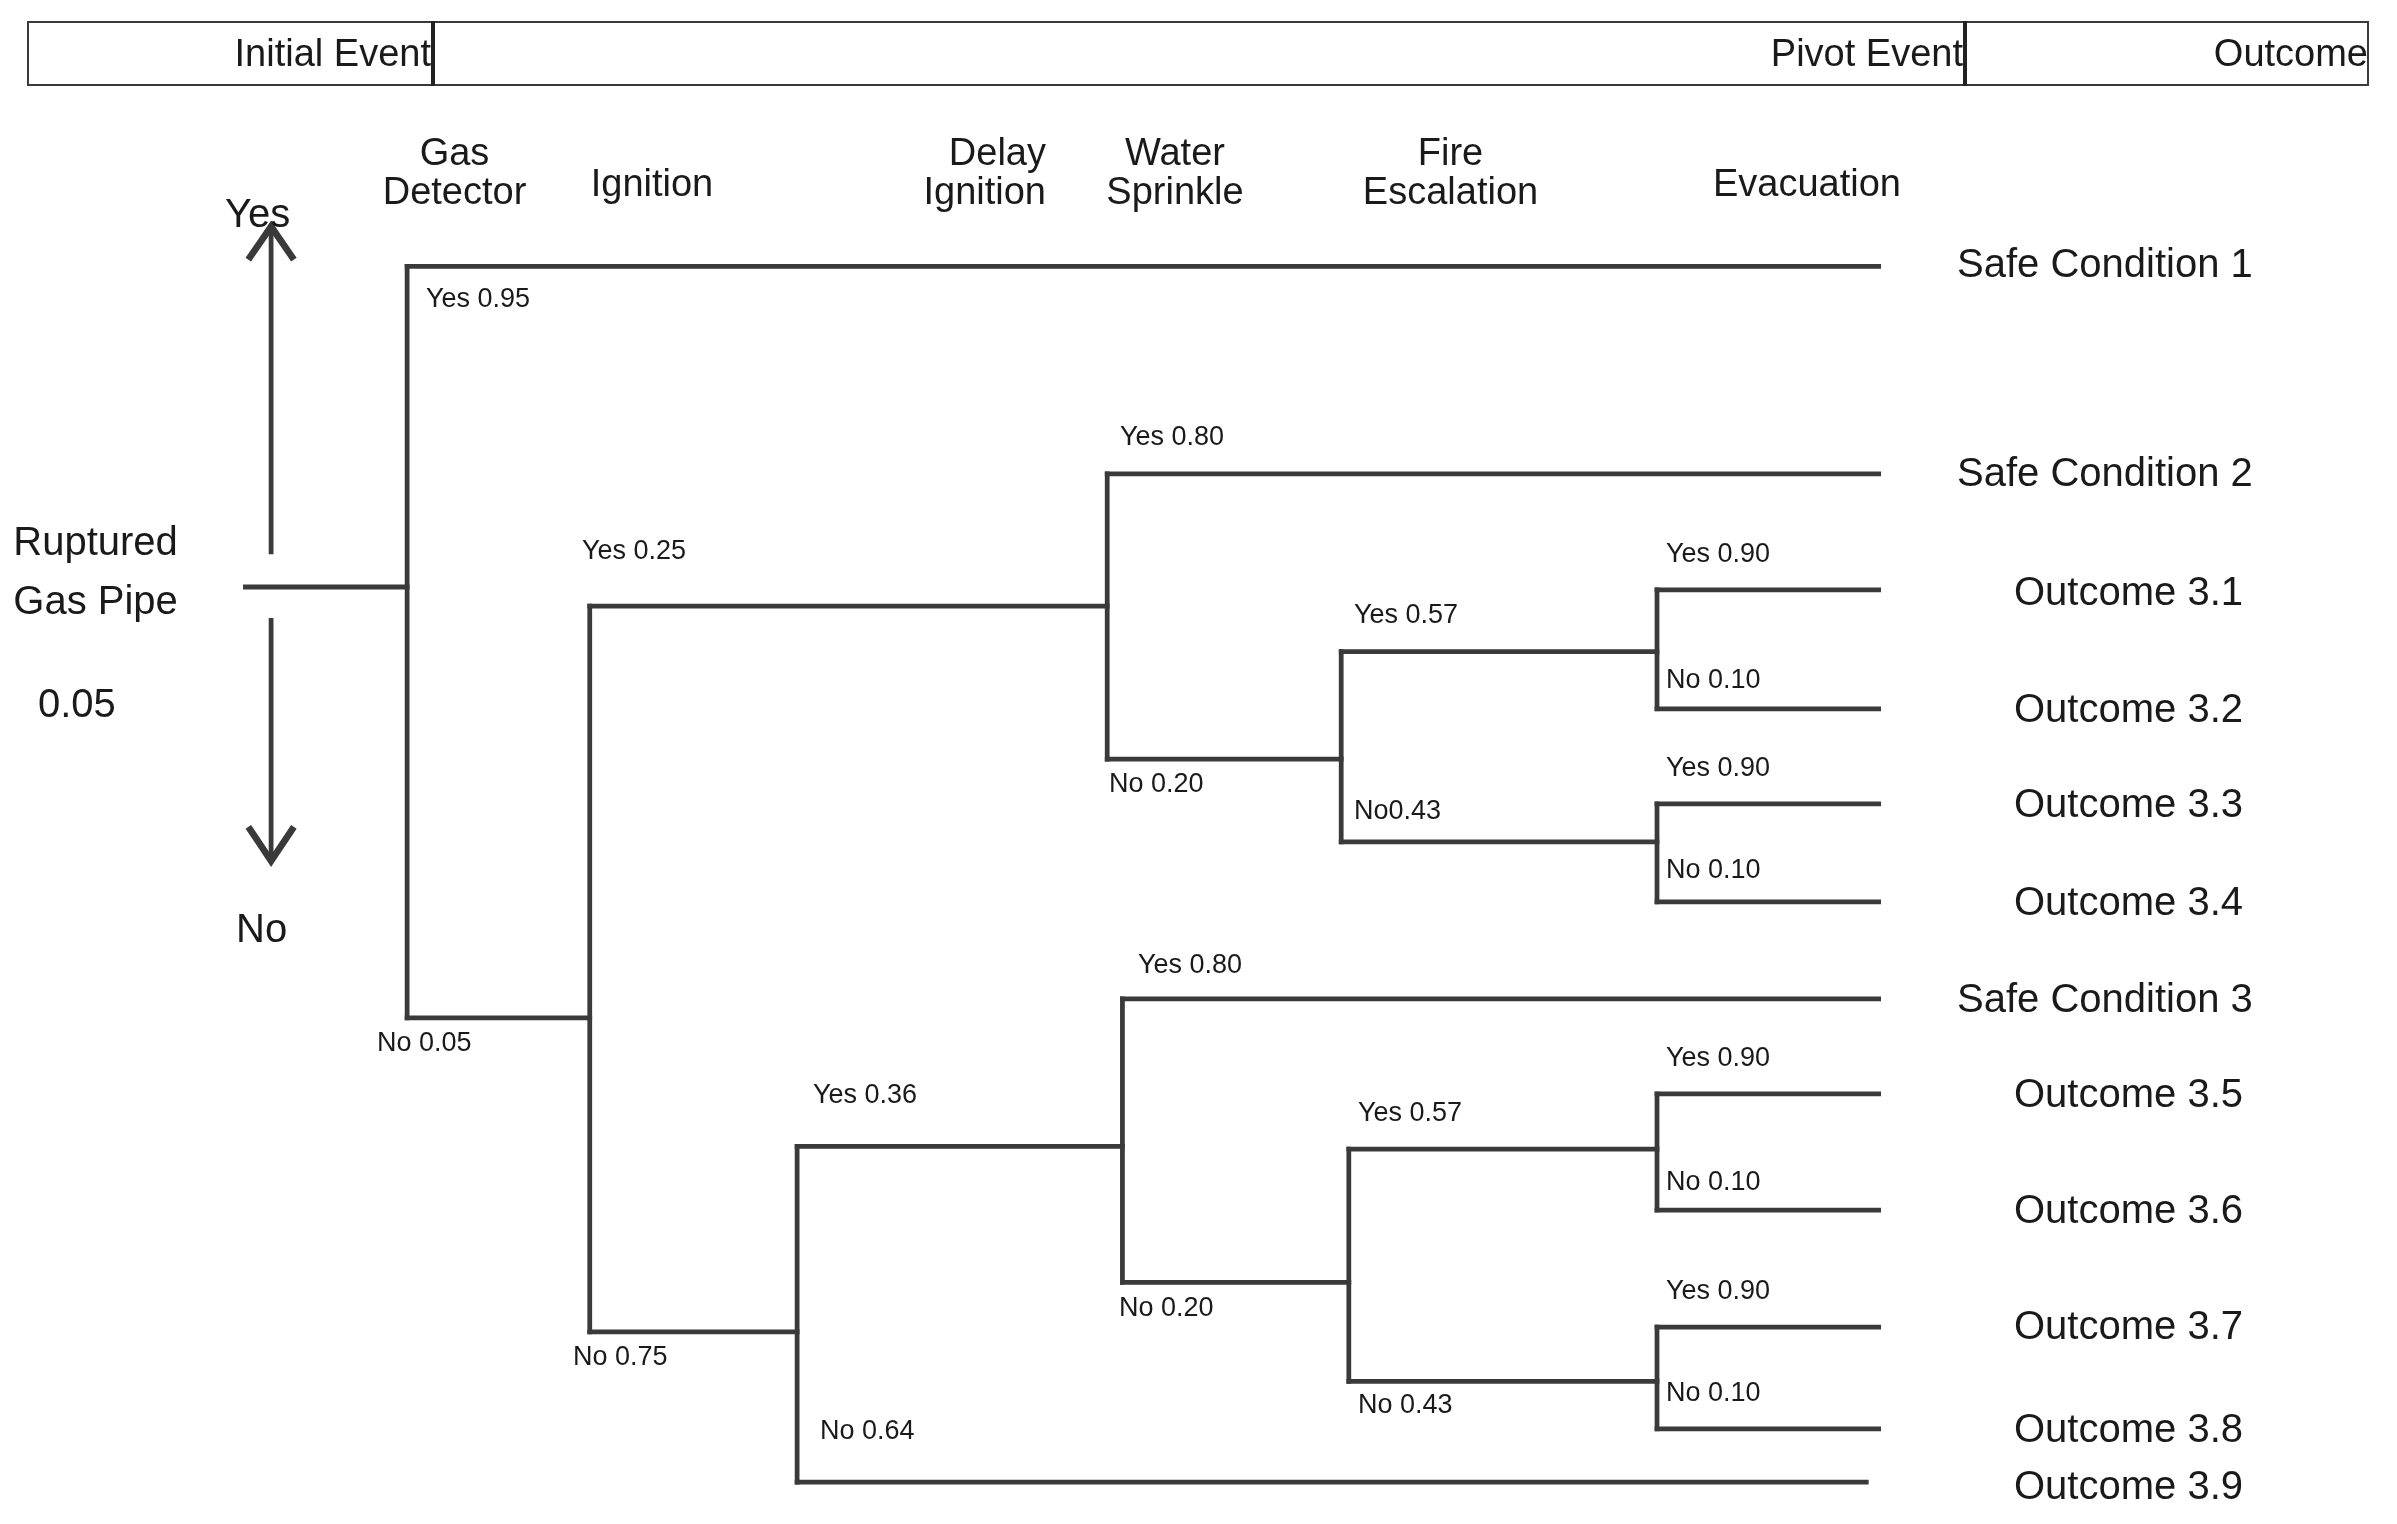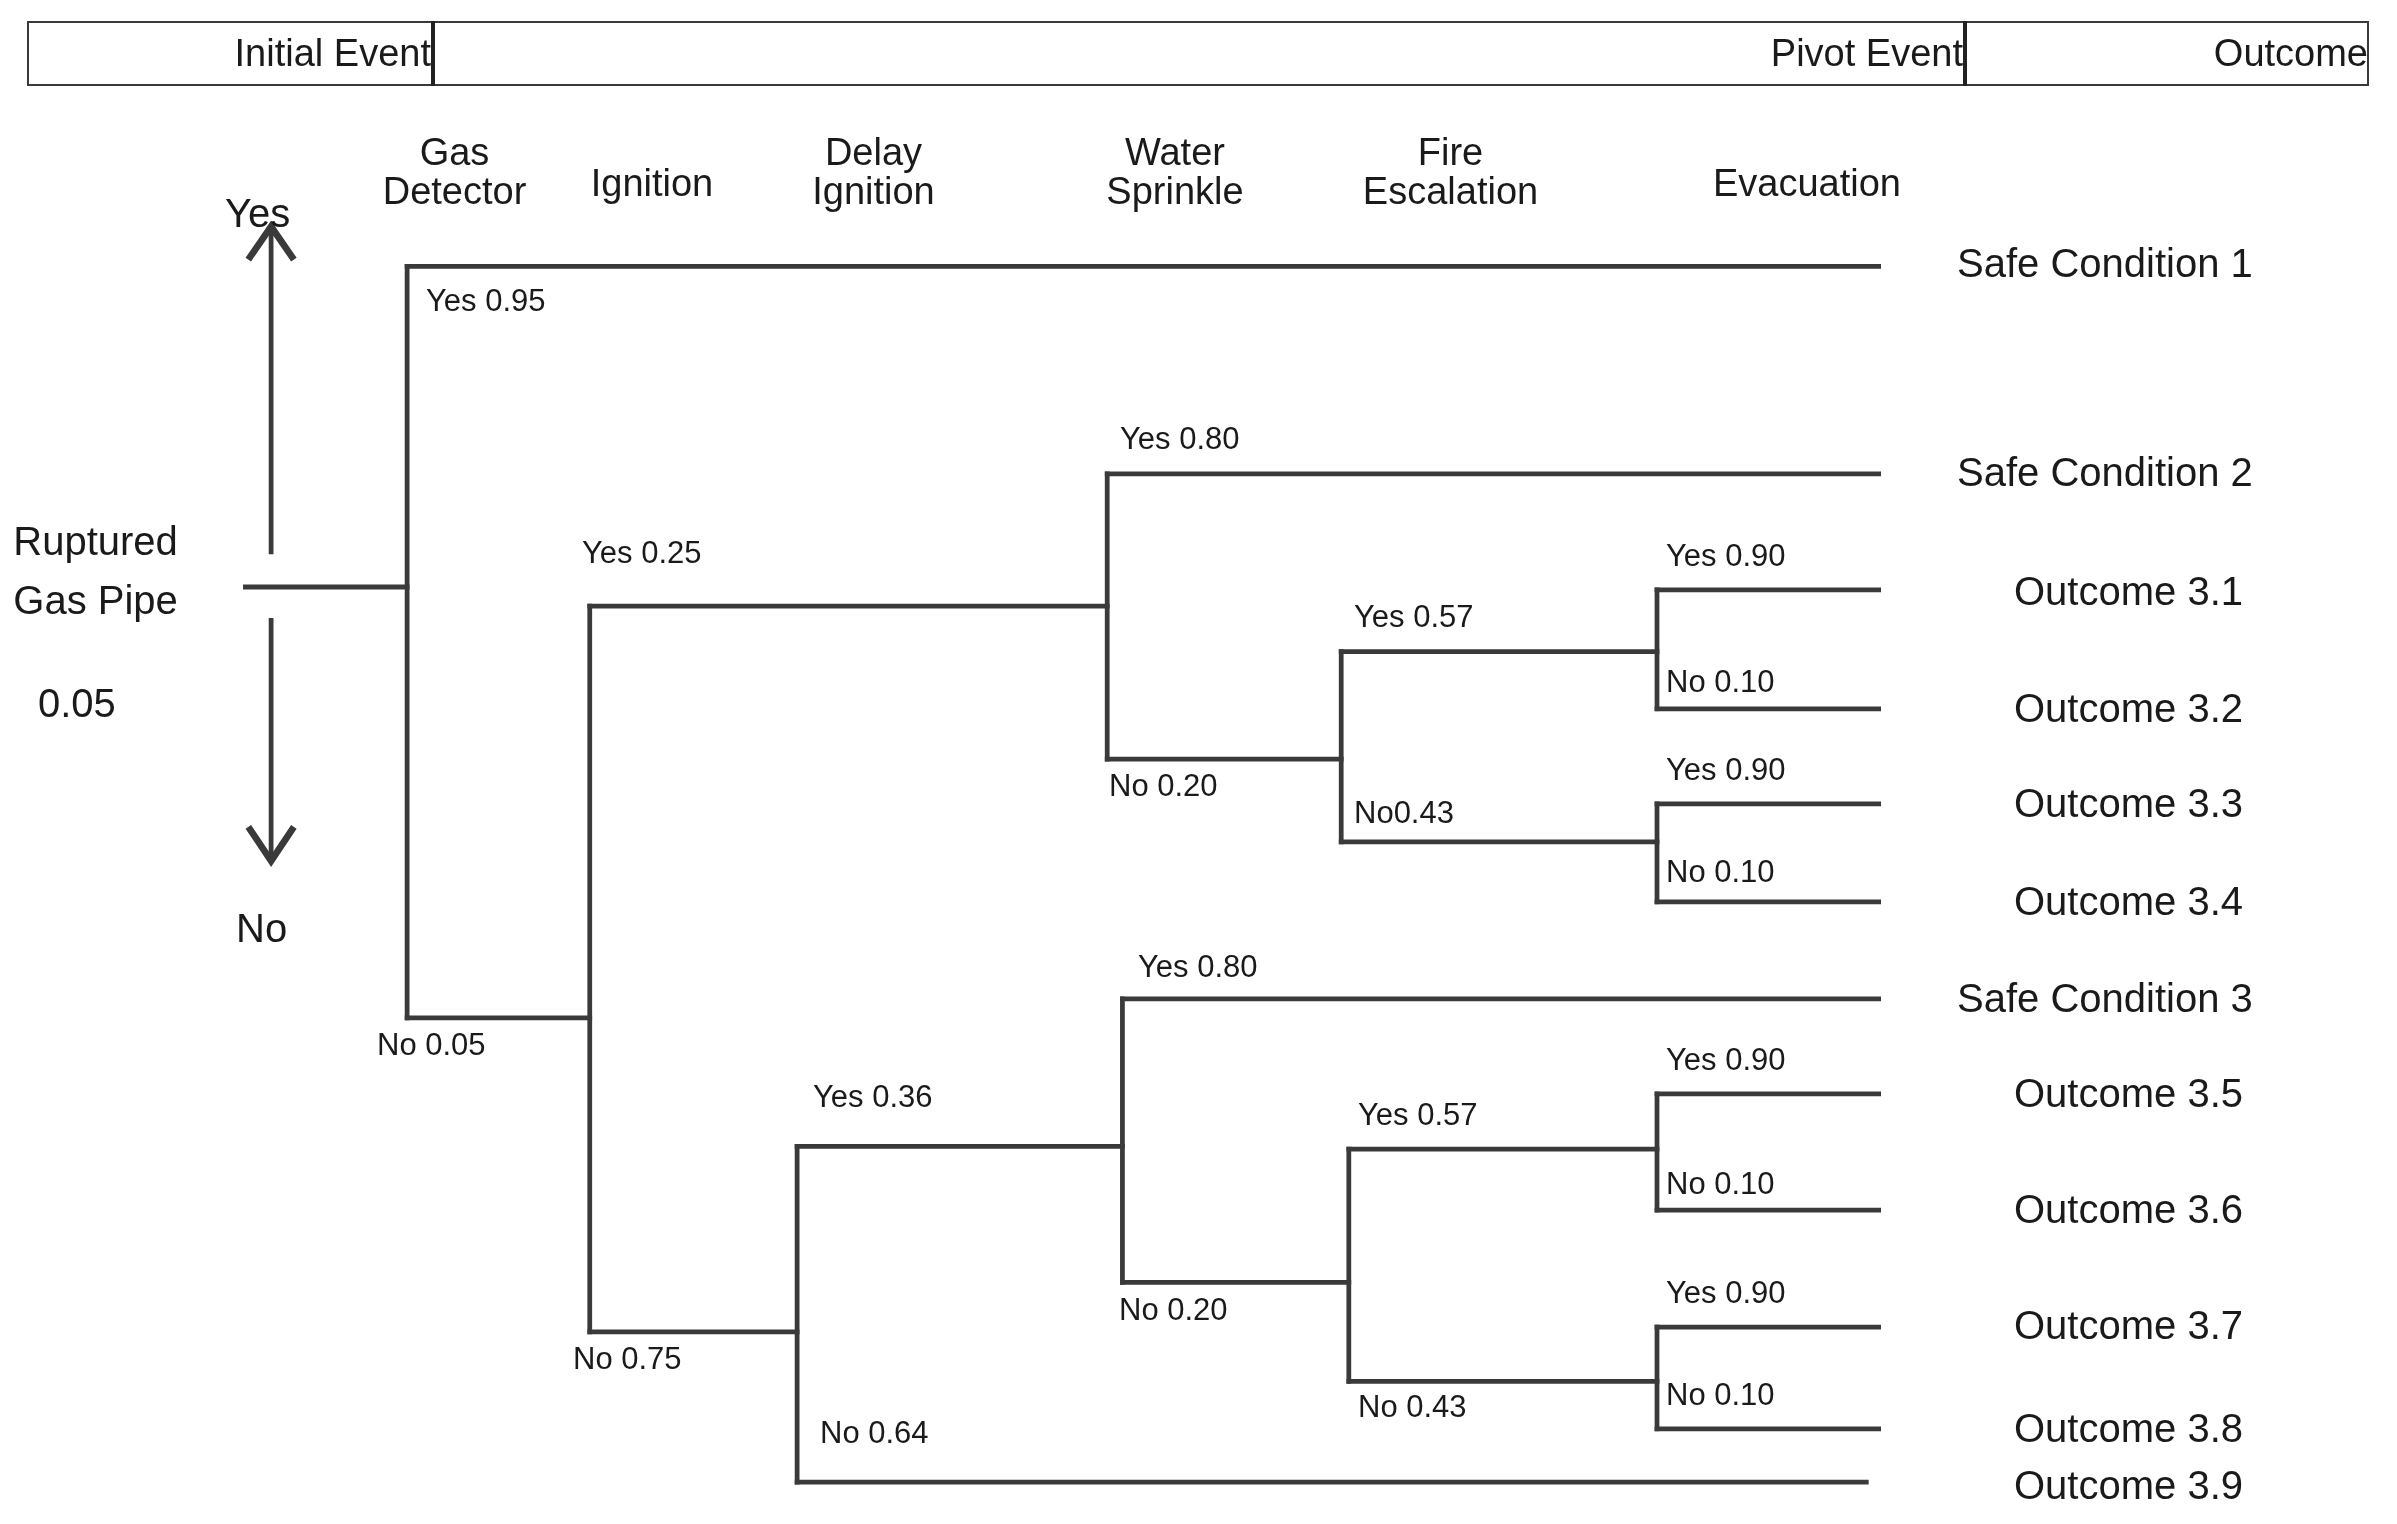--- a/index.html
+++ b/index.html
@@ -54,21 +54,21 @@
     font-size: 38px;
   }
   
   .colhdr {
     position: absolute;
     font-size: 38px;
     text-align: center;
     line-height: 1.02;
   }
   
-  .plabel { font-size: 31px; }
+  .plabel { font-size: 27px; }
   
   .outcome { font-size: 40px; }
   
   .initial { font-size: 40px; line-height: 1.12; }
   .yesno { font-size: 40px; }
 </style>
 </head>
 <body>
 
 <div id="page">
@@ -83,21 +83,21 @@
 
   <div class="colhdr" style="left:350px; top:133px; width:209px;">
     <div>Gas</div>
     <div>Detector</div>
   </div>
 
   <div class="colhdr" style="left:533px; top:164px; width:238px;">
     <div>Ignition</div>
   </div>
 
-  <div class="colhdr" style="left:731px; top:133px; width:285px;">
+  <div class="colhdr" style="left:761px; top:133px; width:285px;text-align:right;">
     <div>Delay</div>
     <div>Ignition</div>
   </div>
 
   <div class="colhdr" style="left:1303px; top:133px; width:295px;">
     <div>Fire</div>
     <div>Escalation</div>
   </div>
 
   <div class="colhdr" style="left:1037px; top:133px; width:276px;">

